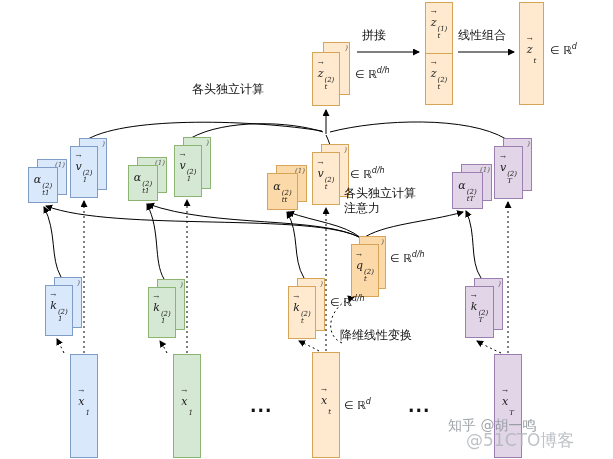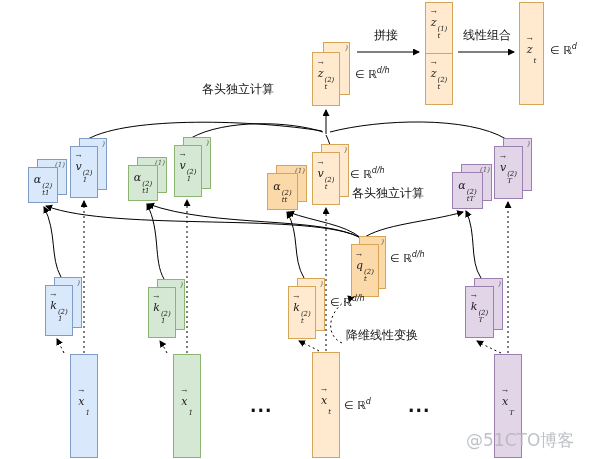--- a/index.html
+++ b/index.html
@@ -11,21 +11,21 @@
   .c-green{background:#d5e8d4;border-color:#8cb571;}
   .c-orange{background:#ffeacf;border-color:#d6a558;}
   .c-orange2{background:#fbd9a8;border-color:#d6a558;}
   .c-purple{background:#e1d5e7;border-color:#9b7fb0;}
   .m{font:italic 11px "DejaVu Serif",serif;color:#1a1a1a;white-space:nowrap;}
   .vb{position:relative;display:inline-block;}
   .va{position:absolute;top:-8px;left:0px;font-size:7px;font-style:normal;letter-spacing:-1px;}
   .ss{display:inline-flex;flex-direction:column;align-items:flex-start;vertical-align:-5px;margin-left:1px;}
   .ss sup,.ss sub{font-size:7px;line-height:7px;font-style:italic;}
   .hint{position:absolute;top:1px;right:1px;font:italic 7px "DejaVu Serif",serif;color:#555;}
-  .zh{position:absolute;z-index:3;font-size:12px;line-height:15px;color:#111;text-align:center;white-space:nowrap;}
+  .zh{position:absolute;z-index:3;font-size:12px;line-height:15px;color:#111;text-align:left;white-space:nowrap;}
   .dim{position:absolute;z-index:3;font-size:11px;color:#222;white-space:nowrap;}
   .dim sup{font-size:8px;font-style:italic;}
   .dots{position:absolute;z-index:3;font:bold 17px "DejaVu Sans",sans-serif;letter-spacing:1px;color:#111;}
   .concat-cell{flex:1;display:flex;align-items:center;justify-content:center;width:100%;}
   .cell-top{border-bottom:1px solid #d6a558;}
   .colstack{display:flex;flex-direction:column;width:100%;height:100%;}
   .wm{position:absolute;z-index:5;white-space:nowrap;}
   .wm1{left:448px;top:417px;font-size:14px;color:#8f959b;opacity:.85;}
   .wm2{left:466px;top:429px;font-size:17px;color:#aeb4b9;opacity:.8;}
 </style>
@@ -205,20 +205,21 @@
   <div class="card c-orange" style="left:312px;top:152px;width:28px;height:53px">
     <span class="m"><span class="vb"><span class="va">→</span><span>v</span></span><span class="ss">
           <sup>(2)</sup>
           <sub>t</sub>
         </span></span>
   </div>
   <div class="dim" style="left:350px;top:166px"><span>∈ ℝ</span><sup>d/h</sup></div>
 
   <div class="zh" style="left:344px;top:186px;width:88px">
     <div>各头独立计算</div>
+    <div>注意力</div>
   </div>
 
   <div class="card c-orange2" style="left:359px;top:236px;width:27px;height:53px">
       <span class="hint">)</span>
     </div>
   <div class="card c-orange2" style="left:351px;top:244px;width:28px;height:53px">
     <span class="m"><span class="vb"><span class="va">→</span><span>q</span></span><span class="ss">
           <sup>(2)</sup>
           <sub>t</sub>
         </span></span>
@@ -276,15 +277,16 @@
   <div class="card c-purple" style="left:494px;top:354px;width:28px;height:104px">
     <span class="m"><span class="vb"><span class="va">→</span><span>x</span></span><span class="ss">
           <sup></sup>
           <sub>T</sub>
         </span></span>
   </div>
 
   <div class="dots" style="left:250px;top:396px">...</div>
   <div class="dots" style="left:408px;top:396px">...</div>
 
+  <div class="wm wm1">知乎 @胡一鸣</div>
   <div class="wm wm2">@51CTO博客</div>
 
 </div>
 
 </body></html>

